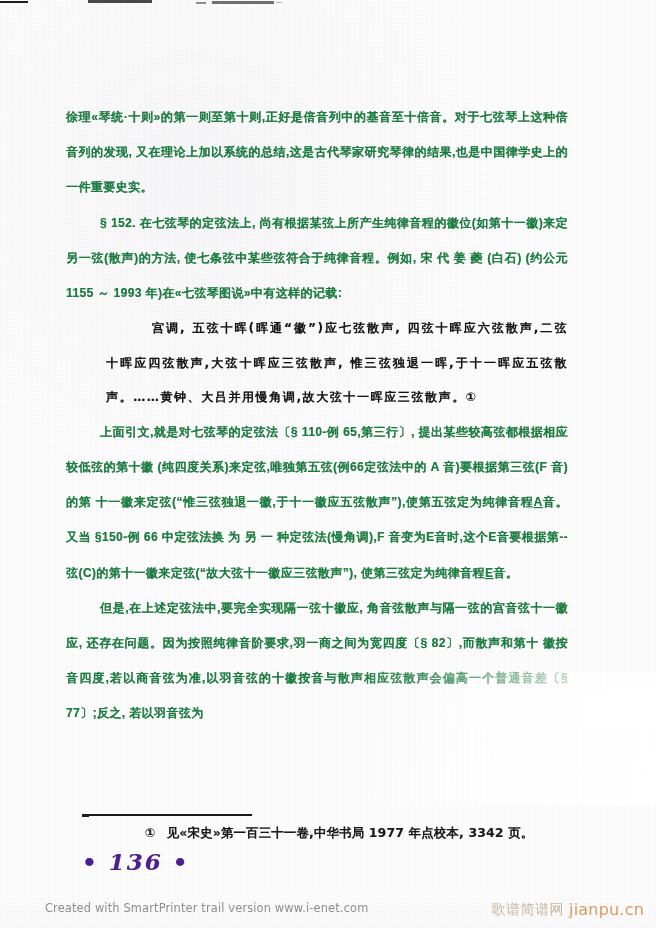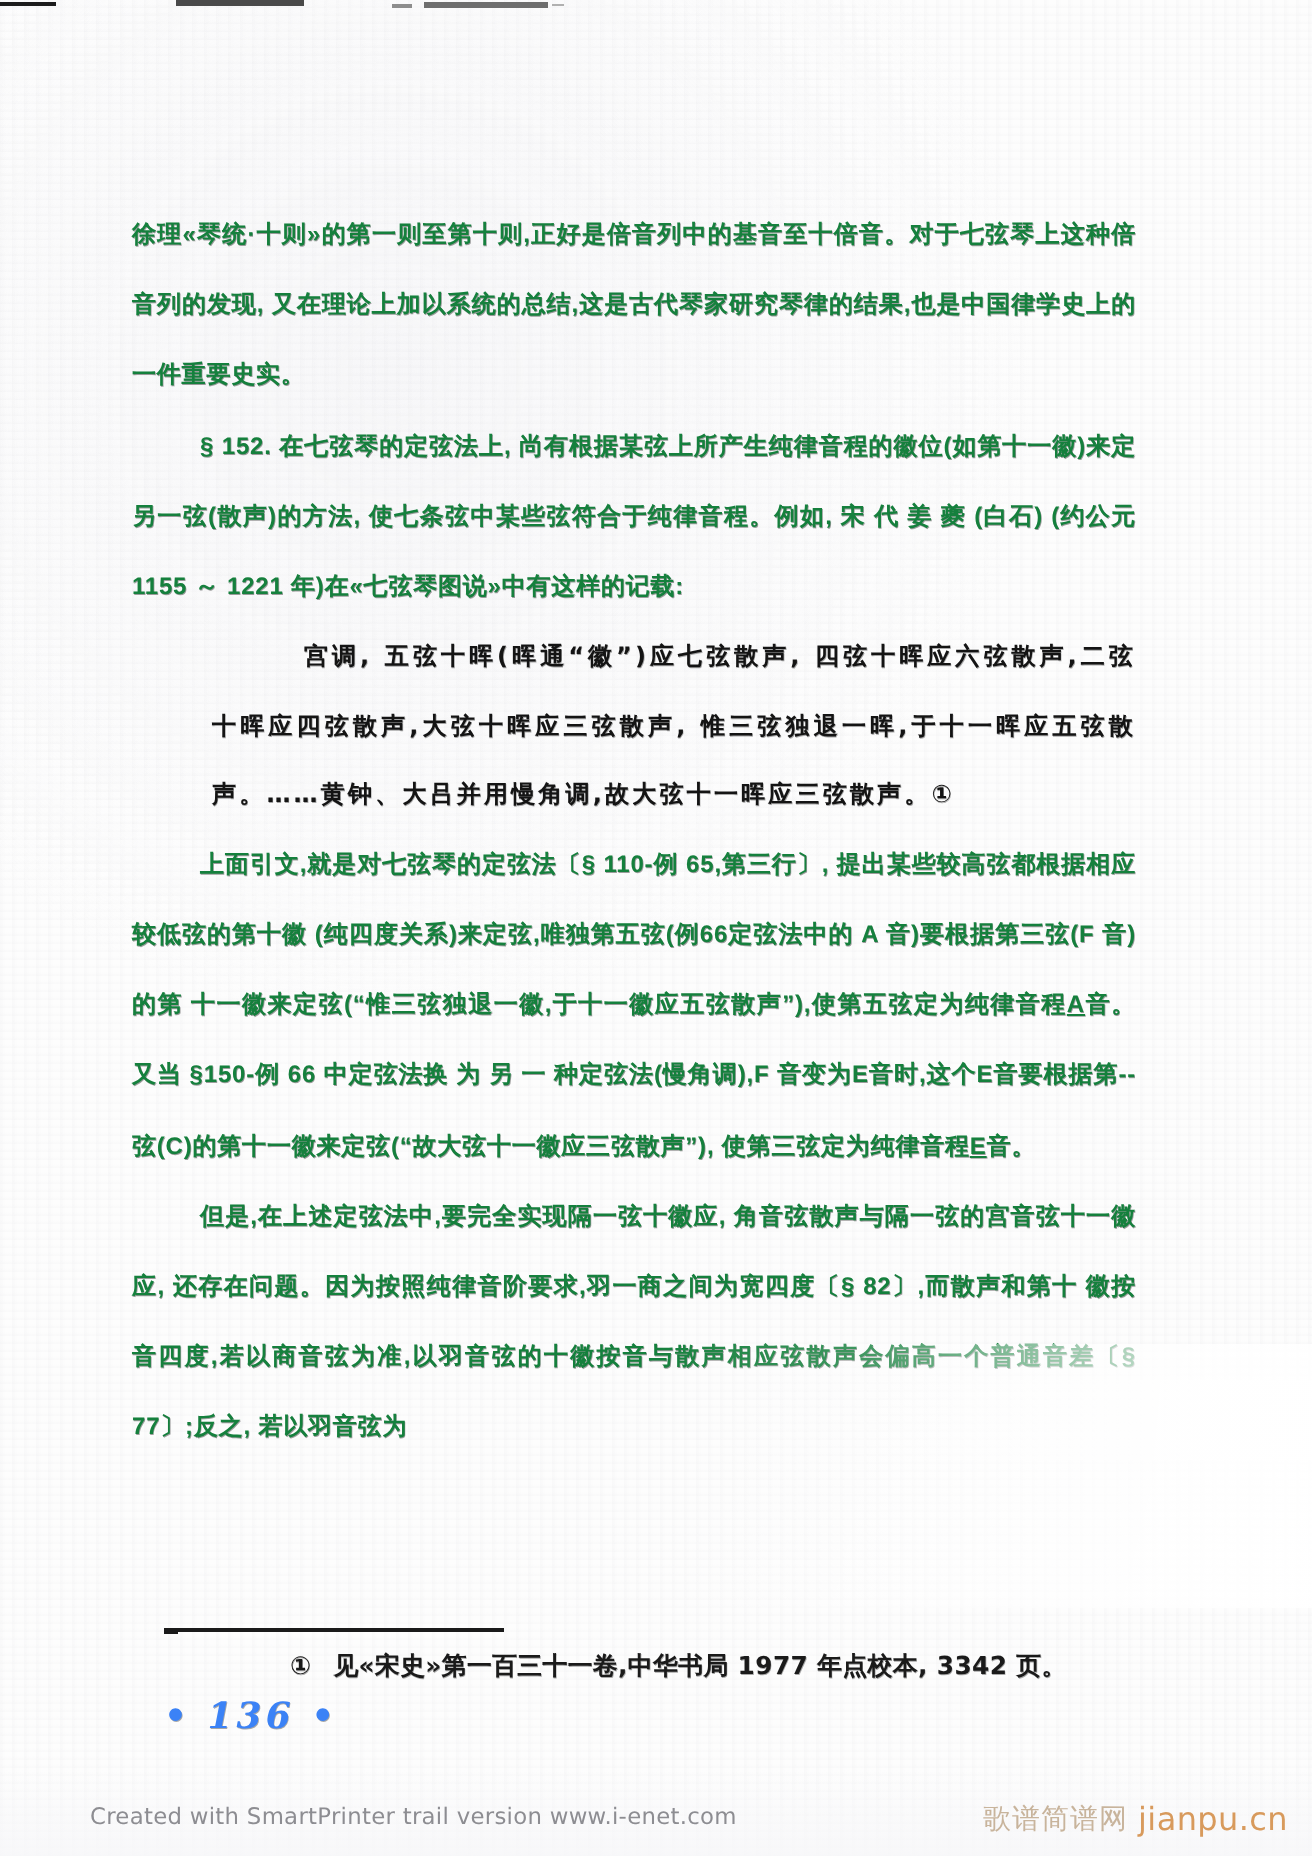--- a/index.html
+++ b/index.html
@@ -144,24 +144,24 @@
     margin-left: 37px;
   }
   #footnote .fn-marker { margin-right: 11px; }
 
   
   #page-number {
     position: absolute;
     left: 82px;
     top: 848px;
     font-family: "DejaVu Serif", serif;
-    font-size: 18px;
+    font-size: 23px;
     font-weight: bold;
     font-style: italic;
-    color: #3b82f6;
+    color: #4c1d95;
     letter-spacing: 2px;
     text-shadow: 0.35px 0.35px 0 rgba(40,40,40,0.4);
   }
 
   
   #watermark-left {
     position: absolute;
     left: 45px;
     top: 901px;
     font-family: "DejaVu Sans", sans-serif;
@@ -214,21 +214,21 @@
   <div class="artifact" id="artifact-1"></div>
   <div class="artifact" id="artifact-2"></div>
   <div class="artifact" id="artifact-3"></div>
   <div class="artifact" id="artifact-4"></div>
   <div class="artifact" id="artifact-5"></div>
 
   <div id="textblock">
 
     <p class="para">徐理«琴统·十则»的第一则至第十则,正好是倍音列中的基音至十倍音。对于七弦琴上这种倍音列的发现, 又在理论上加以系统的总结,这是古代琴家研究琴律的结果,也是中国律学史上的一件重要史实。</p>
 
-    <p class="para indent">§ 152. 在七弦琴的定弦法上, 尚有根据某弦上所产生纯律音程的徽位(如第十一徽)来定另一弦(散声)的方法, 使七条弦中某些弦符合于纯律音程。例如, 宋 代 姜 夔 (白石) (约公元 1155 ～ 1221 年)在«七弦琴图说»中有这样的记载:</p>
+    <p class="para indent">§ 152. 在七弦琴的定弦法上, 尚有根据某弦上所产生纯律音程的徽位(如第十一徽)来定另一弦(散声)的方法, 使七条弦中某些弦符合于纯律音程。例如, 宋 代 姜 夔 (白石) (约公元 1155 ～ 1993 年)在«七弦琴图说»中有这样的记载:</p>
 
     <p class="quote">宫调, 五弦十晖(晖通“徽”)应七弦散声, 四弦十晖应六弦散声,二弦十晖应四弦散声,大弦十晖应三弦散声, 惟三弦独退一晖,于十一晖应五弦散声。……黄钟、大吕并用慢角调,故大弦十一晖应三弦散声。①</p>
 
     <p class="para indent"><span>上面引文,就是对七弦琴的定弦法〔§ 110-例 65,第三行〕, 提出某些较高弦都根据相应较低弦的第十徽 (纯四度关系)来定弦,唯独第五弦(例66定弦法中的 A 音)要根据第三弦(F 音) 的第 十一徽来定弦(“惟三弦独退一徽,于十一徽应五弦散声”),使第五弦定为纯律音程</span><span class="u">A</span><span>音。 又当 §150-例 66 中定弦法换 为 另 一 种定弦法(慢角调),F 音变为E音时,这个E音要根据第--弦(C)的第十一徽来定弦(“故大弦十一徽应三弦散声”), 使第三弦定为纯律音程</span><span class="u">E</span><span>音。</span></p>
 
     <p class="para indent">但是,在上述定弦法中,要完全实现隔一弦十徽应, 角音弦散声与隔一弦的宫音弦十一徽应, 还存在问题。因为按照纯律音阶要求,羽一商之间为宽四度〔§ 82〕,而散声和第十 徽按音四度,若以商音弦为准,以羽音弦的十徽按音与散声相应弦散声会偏高一个普通音差〔§ 77〕;反之, 若以羽音弦为</p>
 
   </div>
 
   <div id="fade-mask"></div>

